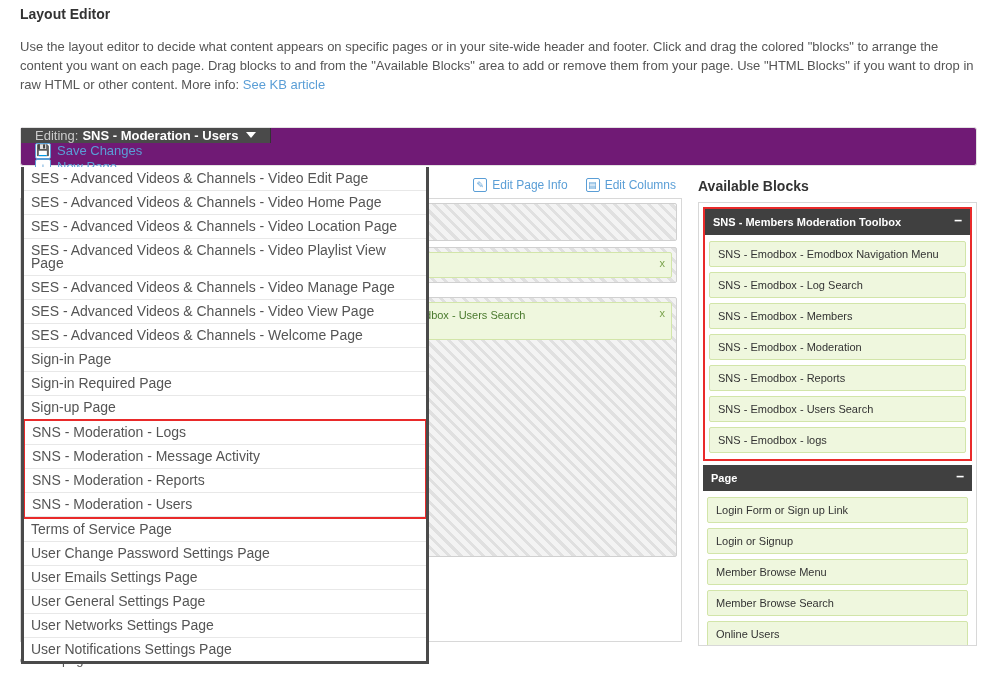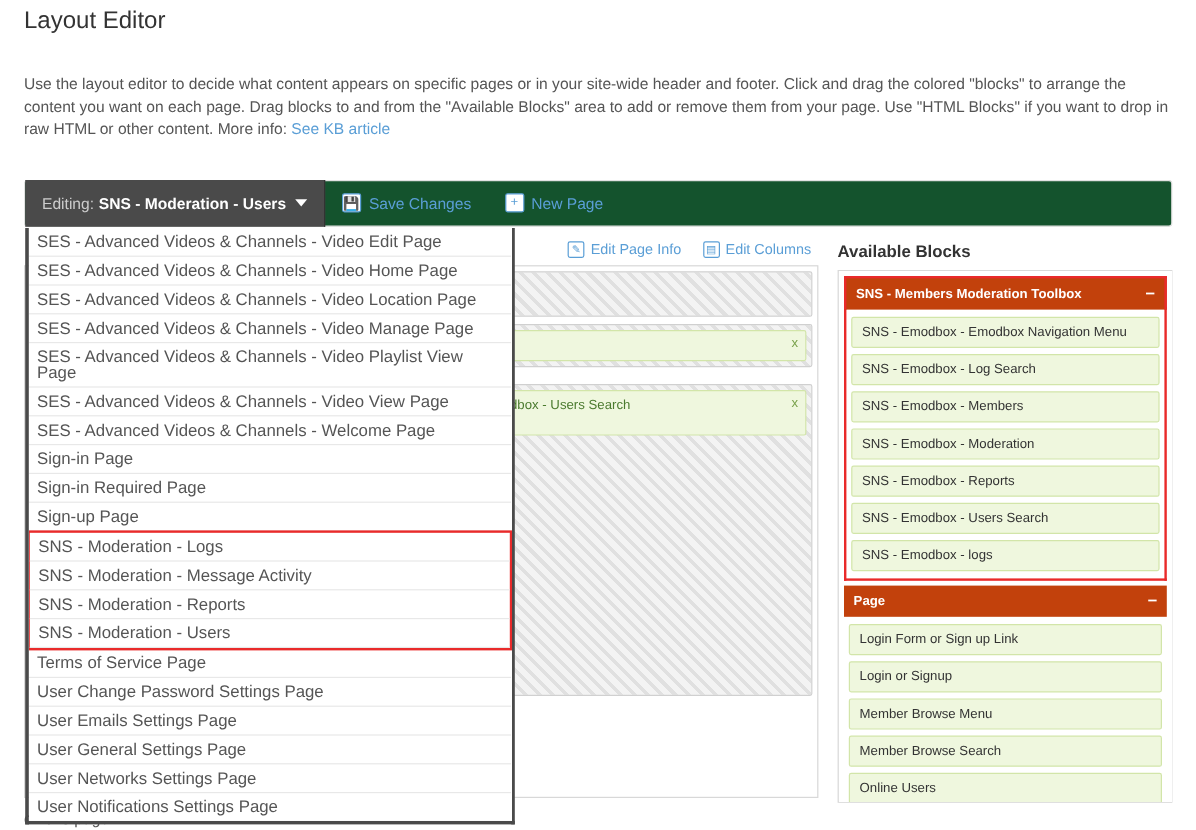--- a/index.html
+++ b/index.html
@@ -5,32 +5,33 @@
   * { box-sizing: border-box; }
   body {
     margin: 0;
     font-family: Arial, Helvetica, sans-serif;
     font-size: 12px;
     color: #555;
     background: #fff;
     width: 997px;
   }
   .page { padding: 0 20px 20px 20px; }
-  h2.title { font-size: 20px; color: #333; font-weight: normal; margin: 6px 0 32px 0; }
+  h2.title { font-size: 14px; color: #333; font-weight: bold; margin: 6px 0 16px 0; }
   p.intro { font-size: 13px; line-height: 1.45; color: #555; margin: 0 0 32px 0; }
   a.link { color: #5a9ed6; text-decoration: none; }
 
   .toolbar {
-    background: #14532d;
+    background: #701a75;
     border: 1px solid #e2e2e2;
     border-radius: 3px;
     height: 39px;
     display: flex;
-    align-items: center;
+    align-items: flex-start;
     position: relative;
+    flex-direction: column;
   }
   .editing-btn {
     background: #4a4a4a;
     color: #fff;
     font-weight: bold;
     font-size: 13px;
     padding: 0 14px;
     height: 39px;
     display: flex;
     align-items: center;
@@ -138,21 +139,21 @@
     overflow-y: scroll;
     background:#fff;
   }
   .avail-scrollwrap::-webkit-scrollbar{width:16px;}
   .avail-scrollwrap::-webkit-scrollbar-track{background:#f1f1f1;}
   .avail-scrollwrap::-webkit-scrollbar-thumb{background:#c3c3c3;}
   .panel {
     margin:4px;
   }
   .panel-head {
-    background:#c2410c;
+    background:#404040;
     color:#fff;
     font-size:11px;
     font-weight:bold;
     padding:7px 8px;
     position:relative;
   }
   .panel-head .collapse { position:absolute; right:8px; top:6px; font-size:14px; cursor:pointer; line-height:10px;}
   .panel-body { padding:6px 4px; display:flex;flex-direction:column;gap:5px;}
   .panel-body.boxed-red { border:2px solid #e92a2a; border-top:none; margin-top:-2px; padding-top:8px;}
   .panel.first .panel-head.boxed-red-head { border:2px solid #e92a2a; border-bottom:none;}
@@ -188,22 +189,22 @@
     </div>
     <div class="toolbar-action">
       <span class="ticon">+</span>
       <span>New Page</span>
     </div>
 
     <div class="dropdown" id="dd">
         <div class="dd-item">SES - Advanced Videos &amp; Channels - Video Edit Page</div>
         <div class="dd-item">SES - Advanced Videos &amp; Channels - Video Home Page</div>
         <div class="dd-item">SES - Advanced Videos &amp; Channels - Video Location Page</div>
+        <div class="dd-item">SES - Advanced Videos &amp; Channels - Video Playlist View Page</div>
         <div class="dd-item">SES - Advanced Videos &amp; Channels - Video Manage Page</div>
-        <div class="dd-item">SES - Advanced Videos &amp; Channels - Video Playlist View Page</div>
         <div class="dd-item">SES - Advanced Videos &amp; Channels - Video View Page</div>
         <div class="dd-item">SES - Advanced Videos &amp; Channels - Welcome Page</div>
         <div class="dd-item">Sign-in Page</div>
         <div class="dd-item">Sign-in Required Page</div>
         <div class="dd-item">Sign-up Page</div>
         <div class="highlight-group">
           <div class="dd-item">SNS - Moderation - Logs</div>
           <div class="dd-item">SNS - Moderation - Message Activity</div>
           <div class="dd-item">SNS - Moderation - Reports</div>
           <div class="dd-item">SNS - Moderation - Users</div>

